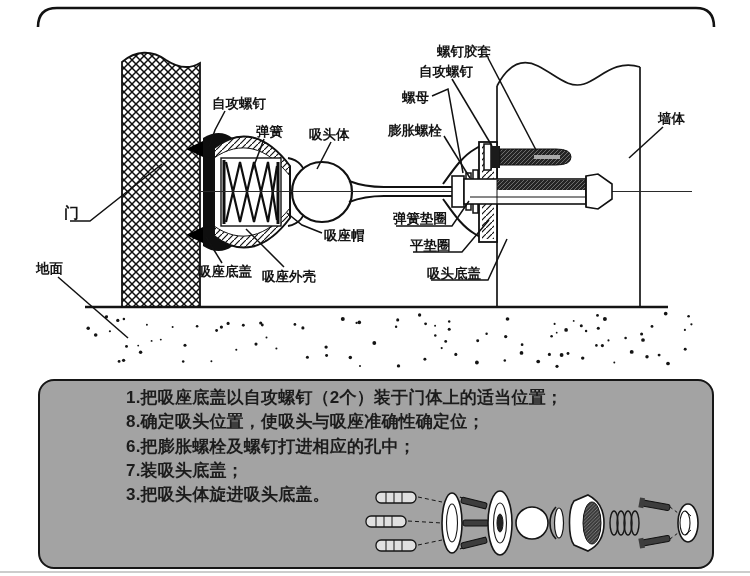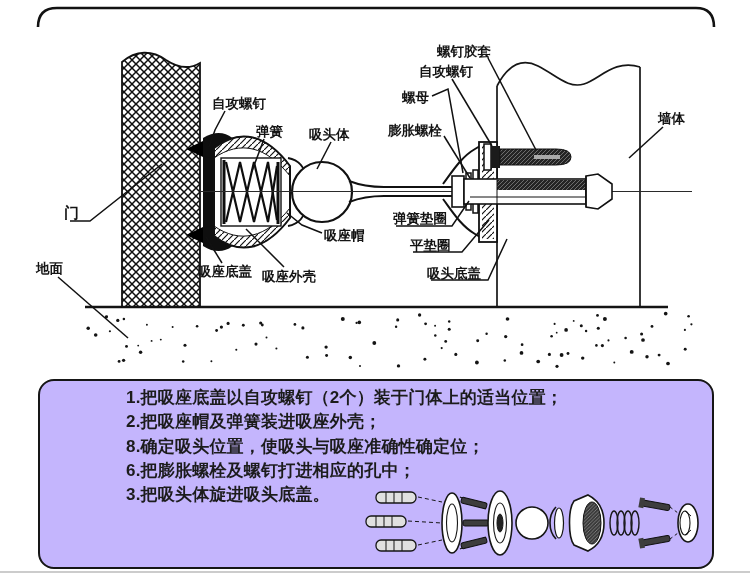--- a/index.html
+++ b/index.html
@@ -3,21 +3,21 @@
 <meta charset="utf-8">
 <style>
   html,body{margin:0;padding:0;background:#ffffff;}
   .page{position:relative;width:750px;height:576px;background:#ffffff;overflow:hidden;
         font-family:"Liberation Sans","DejaVu Sans",sans-serif;}
   .main-diagram{position:absolute;left:0;top:0;width:750px;height:375px;}
   svg text{font-family:"Liberation Sans","DejaVu Sans",sans-serif;font-weight:bold;
            font-size:13.5px;fill:#141414;}
   svg text.big{font-size:15px;}
   .instruction-box{position:absolute;left:38px;top:379px;width:672px;height:186px;
-        border:2.5px solid #161616;border-radius:16px;background:#c4b5fd;}
+        border:2.5px solid #161616;border-radius:16px;background:#a3a3a3;}
   .steps{position:absolute;left:86px;top:5px;width:470px;}
   .step{font-size:17px;font-weight:700;color:#1c1c1c;line-height:24.3px;white-space:nowrap;
         letter-spacing:0.2px;}
   .exploded{position:absolute;left:318px;top:108px;width:348px;height:70px;}
   .page-divider{position:absolute;left:0;top:571px;width:750px;height:2px;background:#cccccc;}
 </style>
 </head>
 <body>
 
 <div class="page">
@@ -231,23 +231,23 @@
       <text x="658" y="123">墙体</text>
       <text x="393" y="223">弹簧垫圈</text>
       <text x="410" y="250">平垫圈</text>
       <text x="427" y="278">吸头底盖</text>
     </g>
   </svg>
 
   <div class="instruction-box">
     <div class="steps">
       <div class="step">1.把吸座底盖以自攻螺钉（2个）装于门体上的适当位置；</div>
-      <div class="step">2.把吸座帽及弹簧装进吸座外壳；</div>
       <div class="step">8.确定吸头位置，使吸头与吸座准确性确定位；</div>
       <div class="step">6.把膨胀螺栓及螺钉打进相应的孔中；</div>
+      <div class="step">7.装吸头底盖；</div>
       <div class="step">3.把吸头体旋进吸头底盖。</div>
     </div>
 
     <svg class="exploded" viewBox="0 0 348 70">
       <defs>
         <pattern id="kn2" width="3.5" height="3.5" patternUnits="userSpaceOnUse">
           <rect width="3.5" height="3.5" fill="#3a3a3a"></rect>
           <path d="M0,3.5 L3.5,0" stroke="#888" stroke-width="0.8"></path>
         </pattern>
       </defs>

